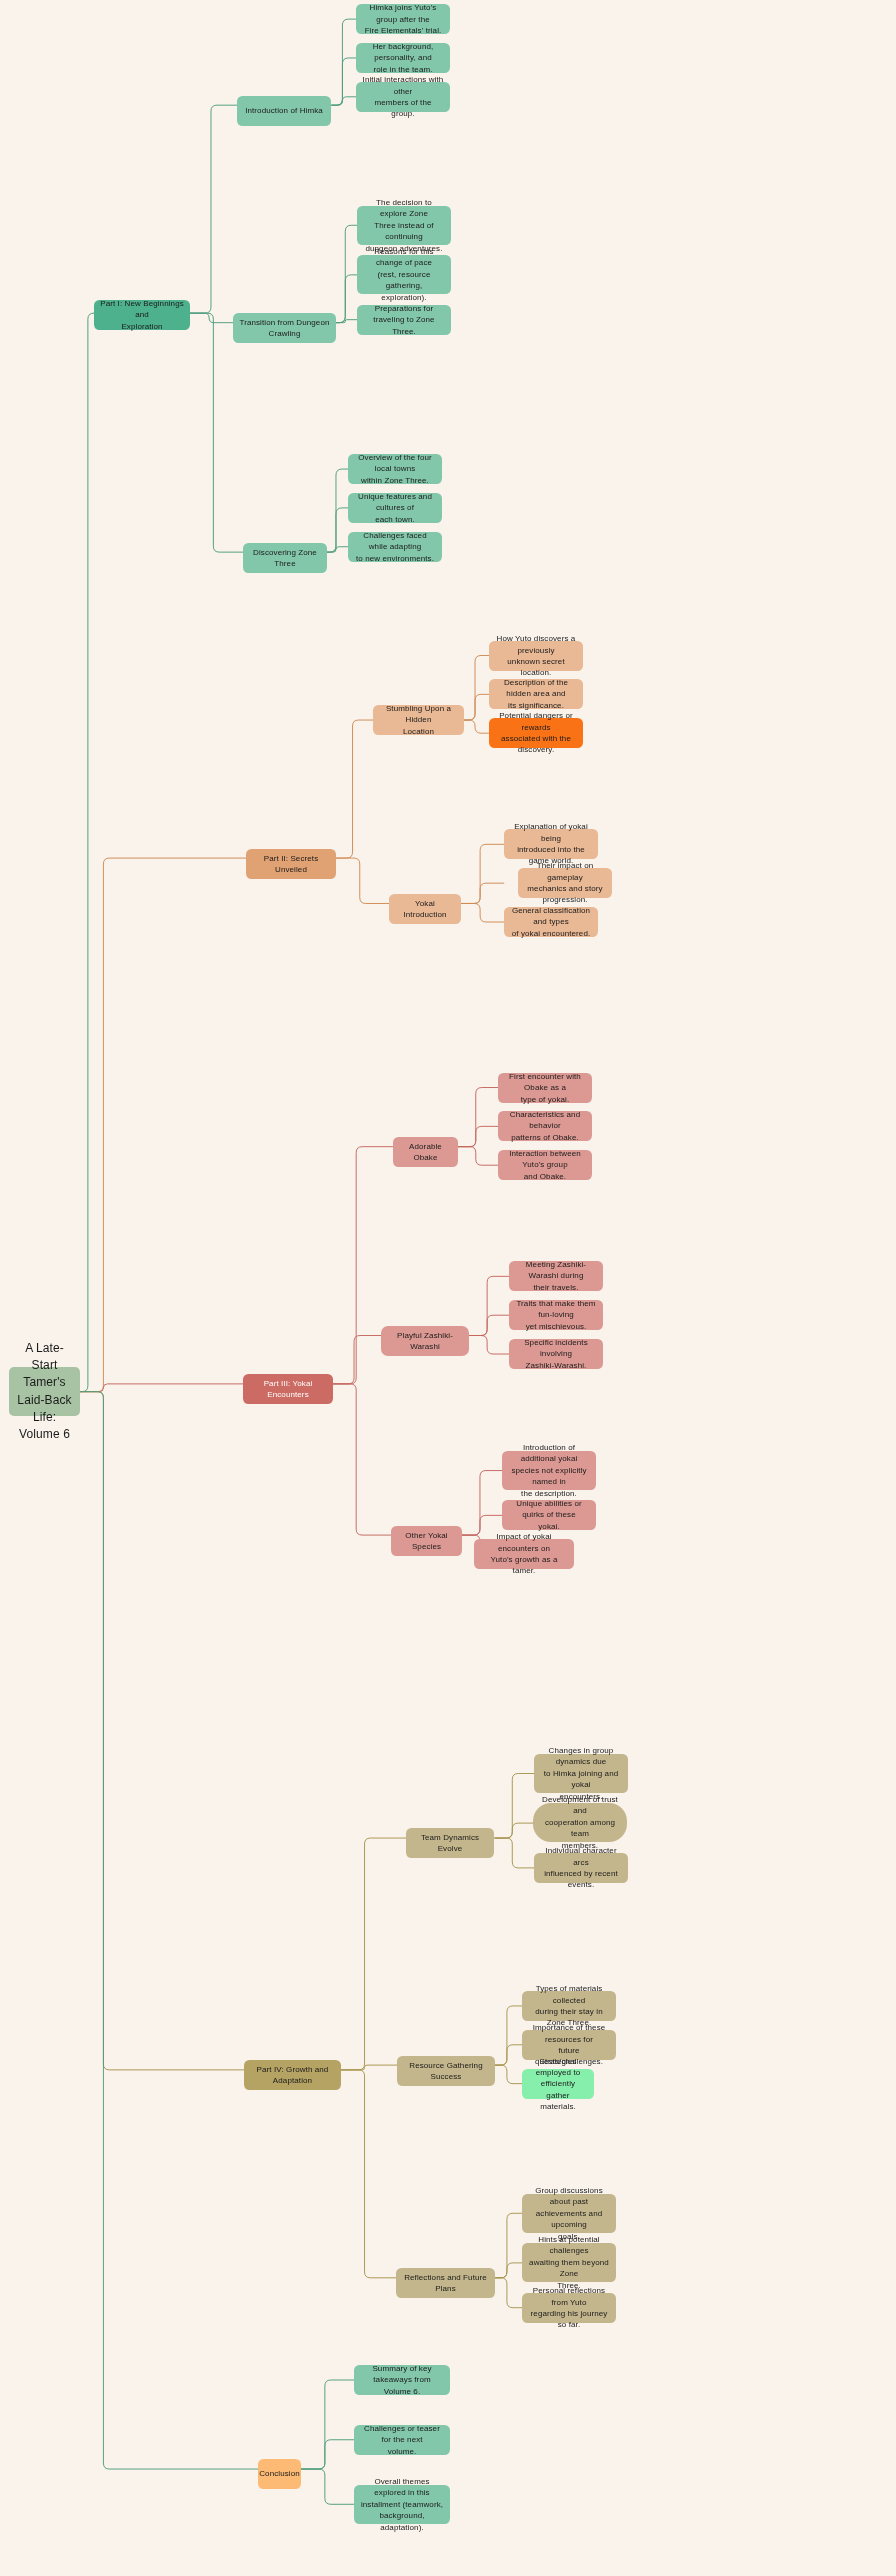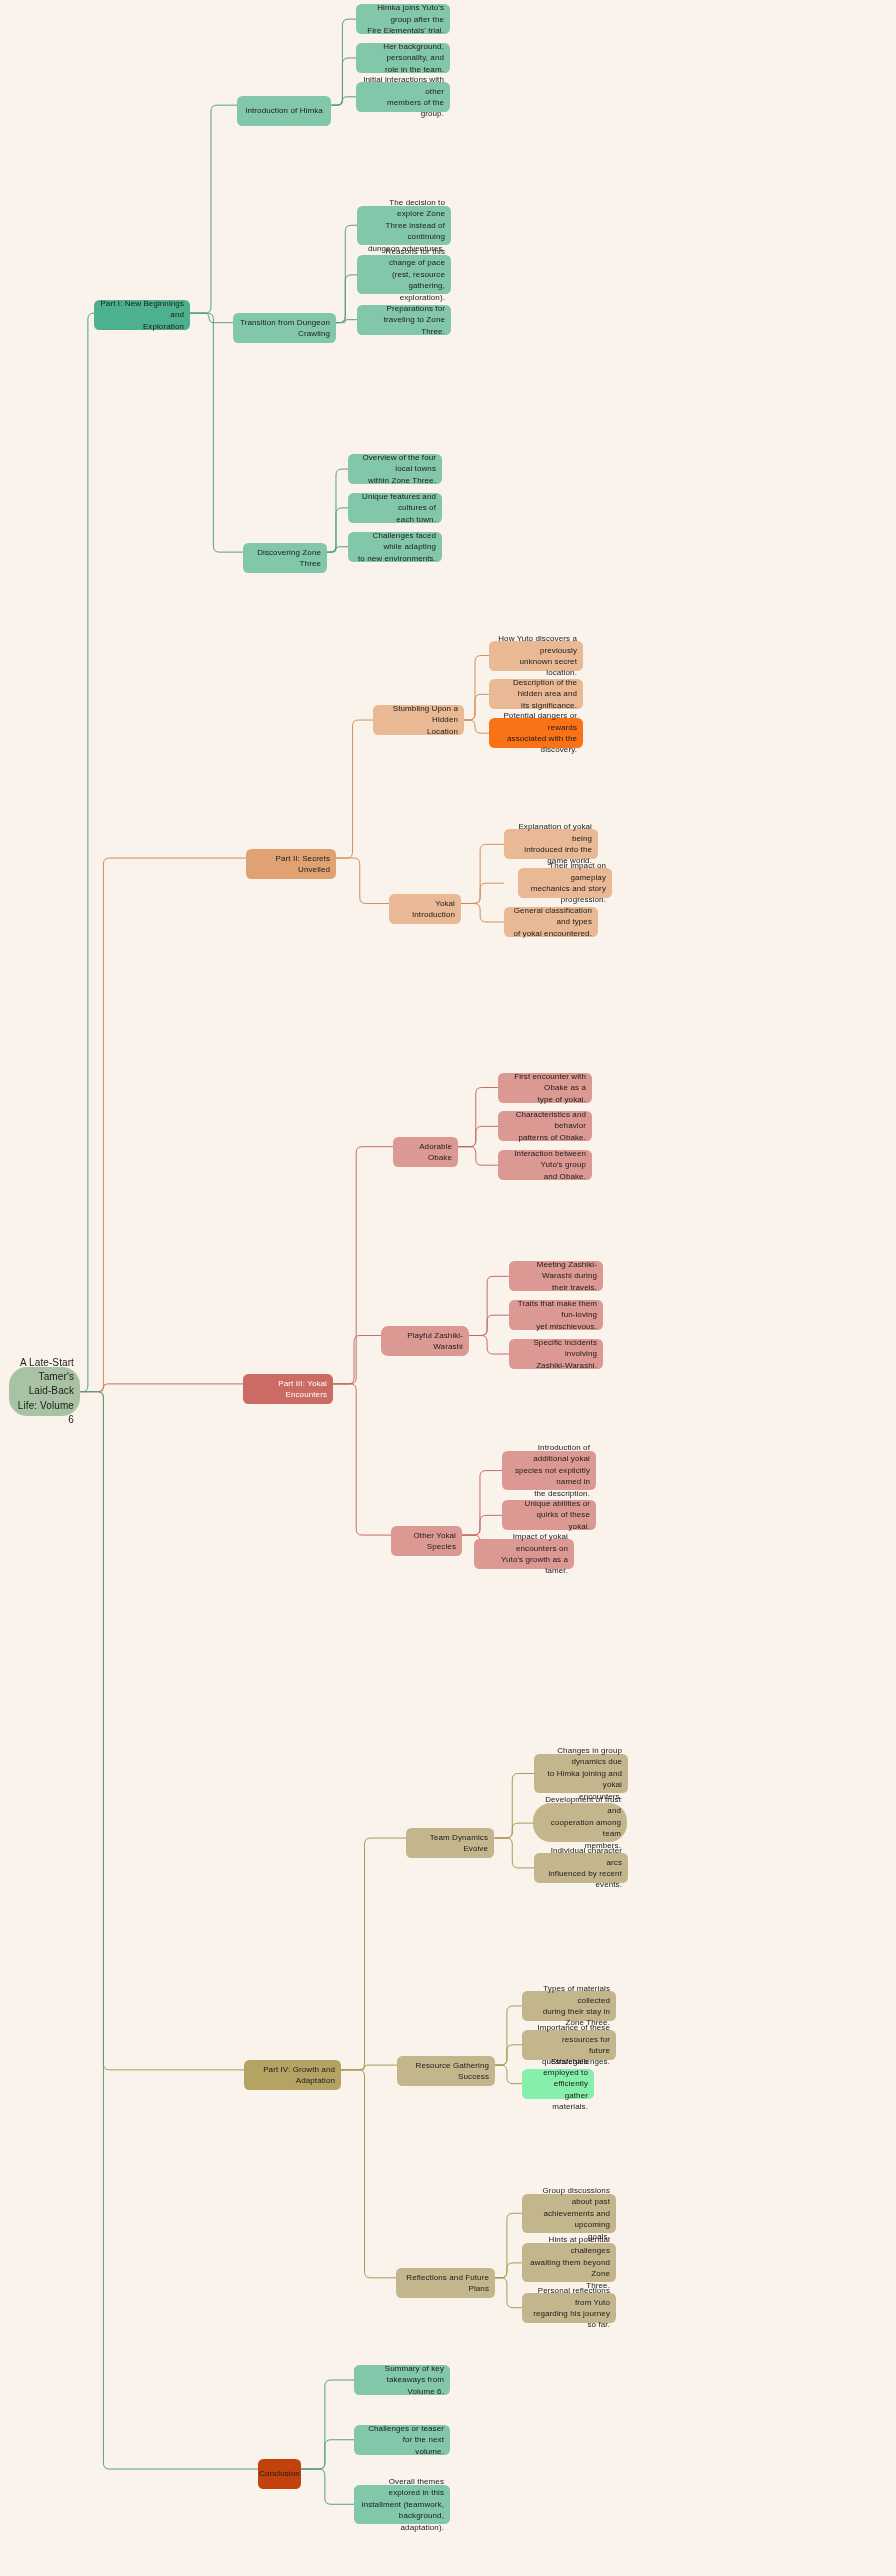--- a/index.html
+++ b/index.html
@@ -12,29 +12,29 @@
   }
   #canvas{position:absolute;left:0;top:0;width:897px;height:2576px;}
   svg#links{position:absolute;left:0;top:0;width:897px;height:2576px;pointer-events:none;}
   .node{
     position:absolute;
     box-sizing:border-box;
     border-radius:5.4px;
     display:flex;
     align-items:center;
     justify-content:center;
-    text-align:right;
+    text-align:center;
     padding:15px 6px;
     line-height:1.42;
     color:#1b1b1b;
     font-size:8px;
     white-space:pre-line;
     letter-spacing:0.1px;
   }
-  .node.root{font-size:10px;border-radius:18px;}
+  .node.root{font-size:12px;border-radius:5px;}
   .node.l1{font-size:8px;}
   .node.white-text{color:#ffffff;}
 </style>
 </head>
 <body>
 
 <div id="canvas">
   <svg id="links" viewBox="0 0 1501 4311">
       <path d="M 133 2329 L 137 2329 Q 147 2329 147 2319 L 147 534 Q 147 524 157 524 L 157 524" fill="none" stroke="#4f9c7d" stroke-width="1.6" stroke-linecap="round"></path>
       <path d="M 317 524 L 343 524 Q 353 524 353 514 L 353 186 Q 353 176 363 176 L 397 176" fill="none" stroke="#4f9c7d" stroke-width="1.6" stroke-linecap="round"></path>
@@ -175,21 +175,21 @@
 gather materials.</span></div>
       <div class="node l2" style="left: 396px; top: 2268px; width: 99px; height: 19px; background: rgb(196, 182, 140);"><span>Reflections and Future Plans</span></div>
       <div class="node l3" style="left: 522px; top: 2194px; width: 94px; height: 39px; background: rgb(196, 182, 140);"><span>Group discussions about past
 achievements and upcoming
 goals.</span></div>
       <div class="node l3" style="left: 522px; top: 2243px; width: 94px; height: 39px; background: rgb(196, 182, 140);"><span>Hints at potential challenges
 awaiting them beyond Zone
 Three.</span></div>
       <div class="node l3" style="left: 522px; top: 2293px; width: 94px; height: 30px; background: rgb(196, 182, 140);"><span>Personal reflections from Yuto
 regarding his journey so far.</span></div>
-      <div class="node l1" style="left: 258px; top: 2459px; width: 43px; height: 19px; background: #c2410c;"><span>Conclusion</span></div>
+      <div class="node l1" style="left: 258px; top: 2459px; width: 43px; height: 19px; background: #fdba74;"><span>Conclusion</span></div>
       <div class="node l3" style="left: 354px; top: 2365px; width: 96px; height: 30px; background: rgb(131, 199, 171);"><span>Summary of key takeaways from
 Volume 6.</span></div>
       <div class="node l3" style="left: 354px; top: 2425px; width: 96px; height: 30px; background: rgb(131, 199, 171);"><span>Challenges or teaser for the next
 volume.</span></div>
       <div class="node l3" style="left: 354px; top: 2485px; width: 96px; height: 39px; background: rgb(131, 199, 171);"><span>Overall themes explored in this
 installment (teamwork,
 background, adaptation).</span></div>
     </div>
 </div>
 

